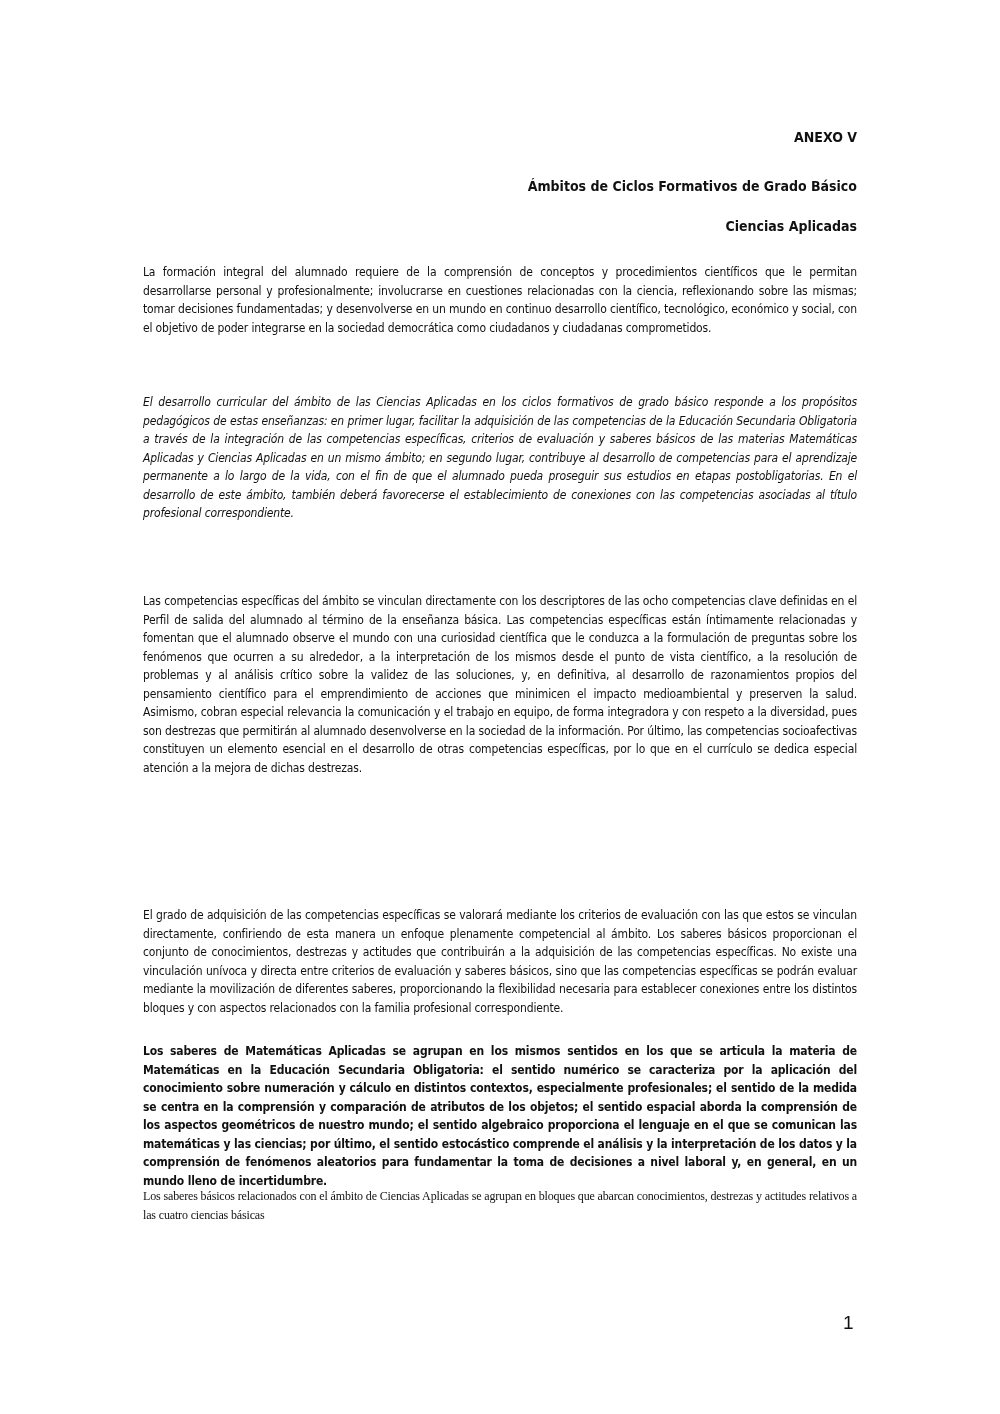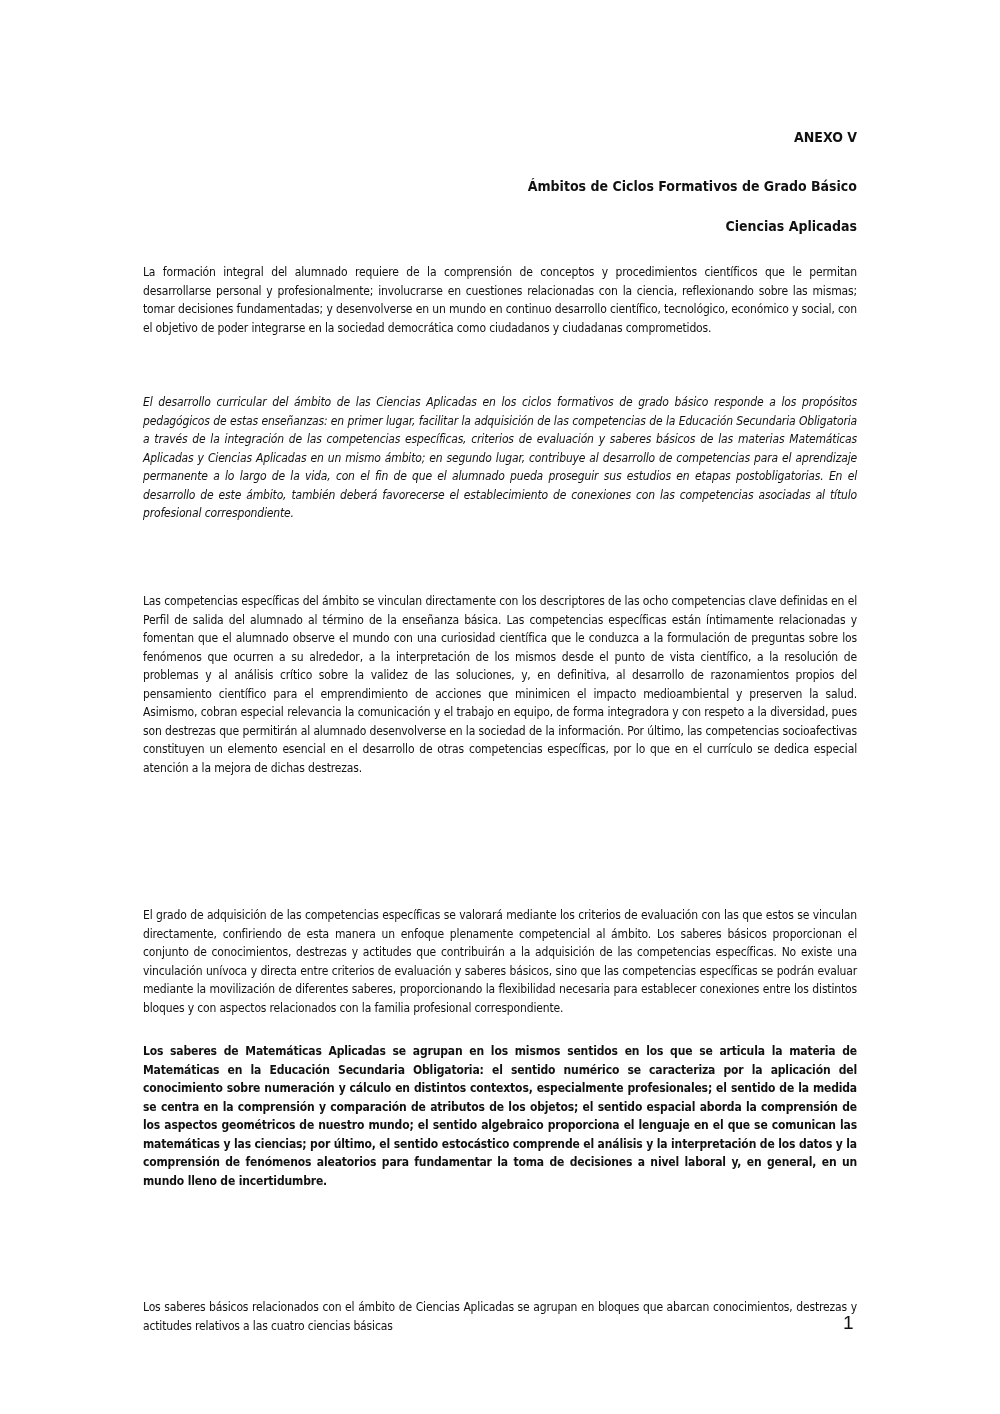--- a/index.html
+++ b/index.html
@@ -46,21 +46,21 @@
       letter-spacing: -0.15px;
       word-spacing: 0px;
       font-stretch: condensed;
       transform-origin: left top;
     }
     .p1 { top: 263px; }
     .p2 { top: 393px; font-style: italic; }
     .p3 { top: 592px; }
     .p4 { top: 906px; }
     .p5 { top: 1042px; font-weight: bold; }
-    .p6 { top: 1298px; }
+    .p6 { top: 1187px; font-family: Liberation Serif, serif; }
     .page-number {
       position: absolute;
       left: 843px;
       top: 1312px;
       font-family: "Liberation Sans", sans-serif;
       font-size: 19px;
       line-height: 22px;
       color: #111;
     }
   </style>

